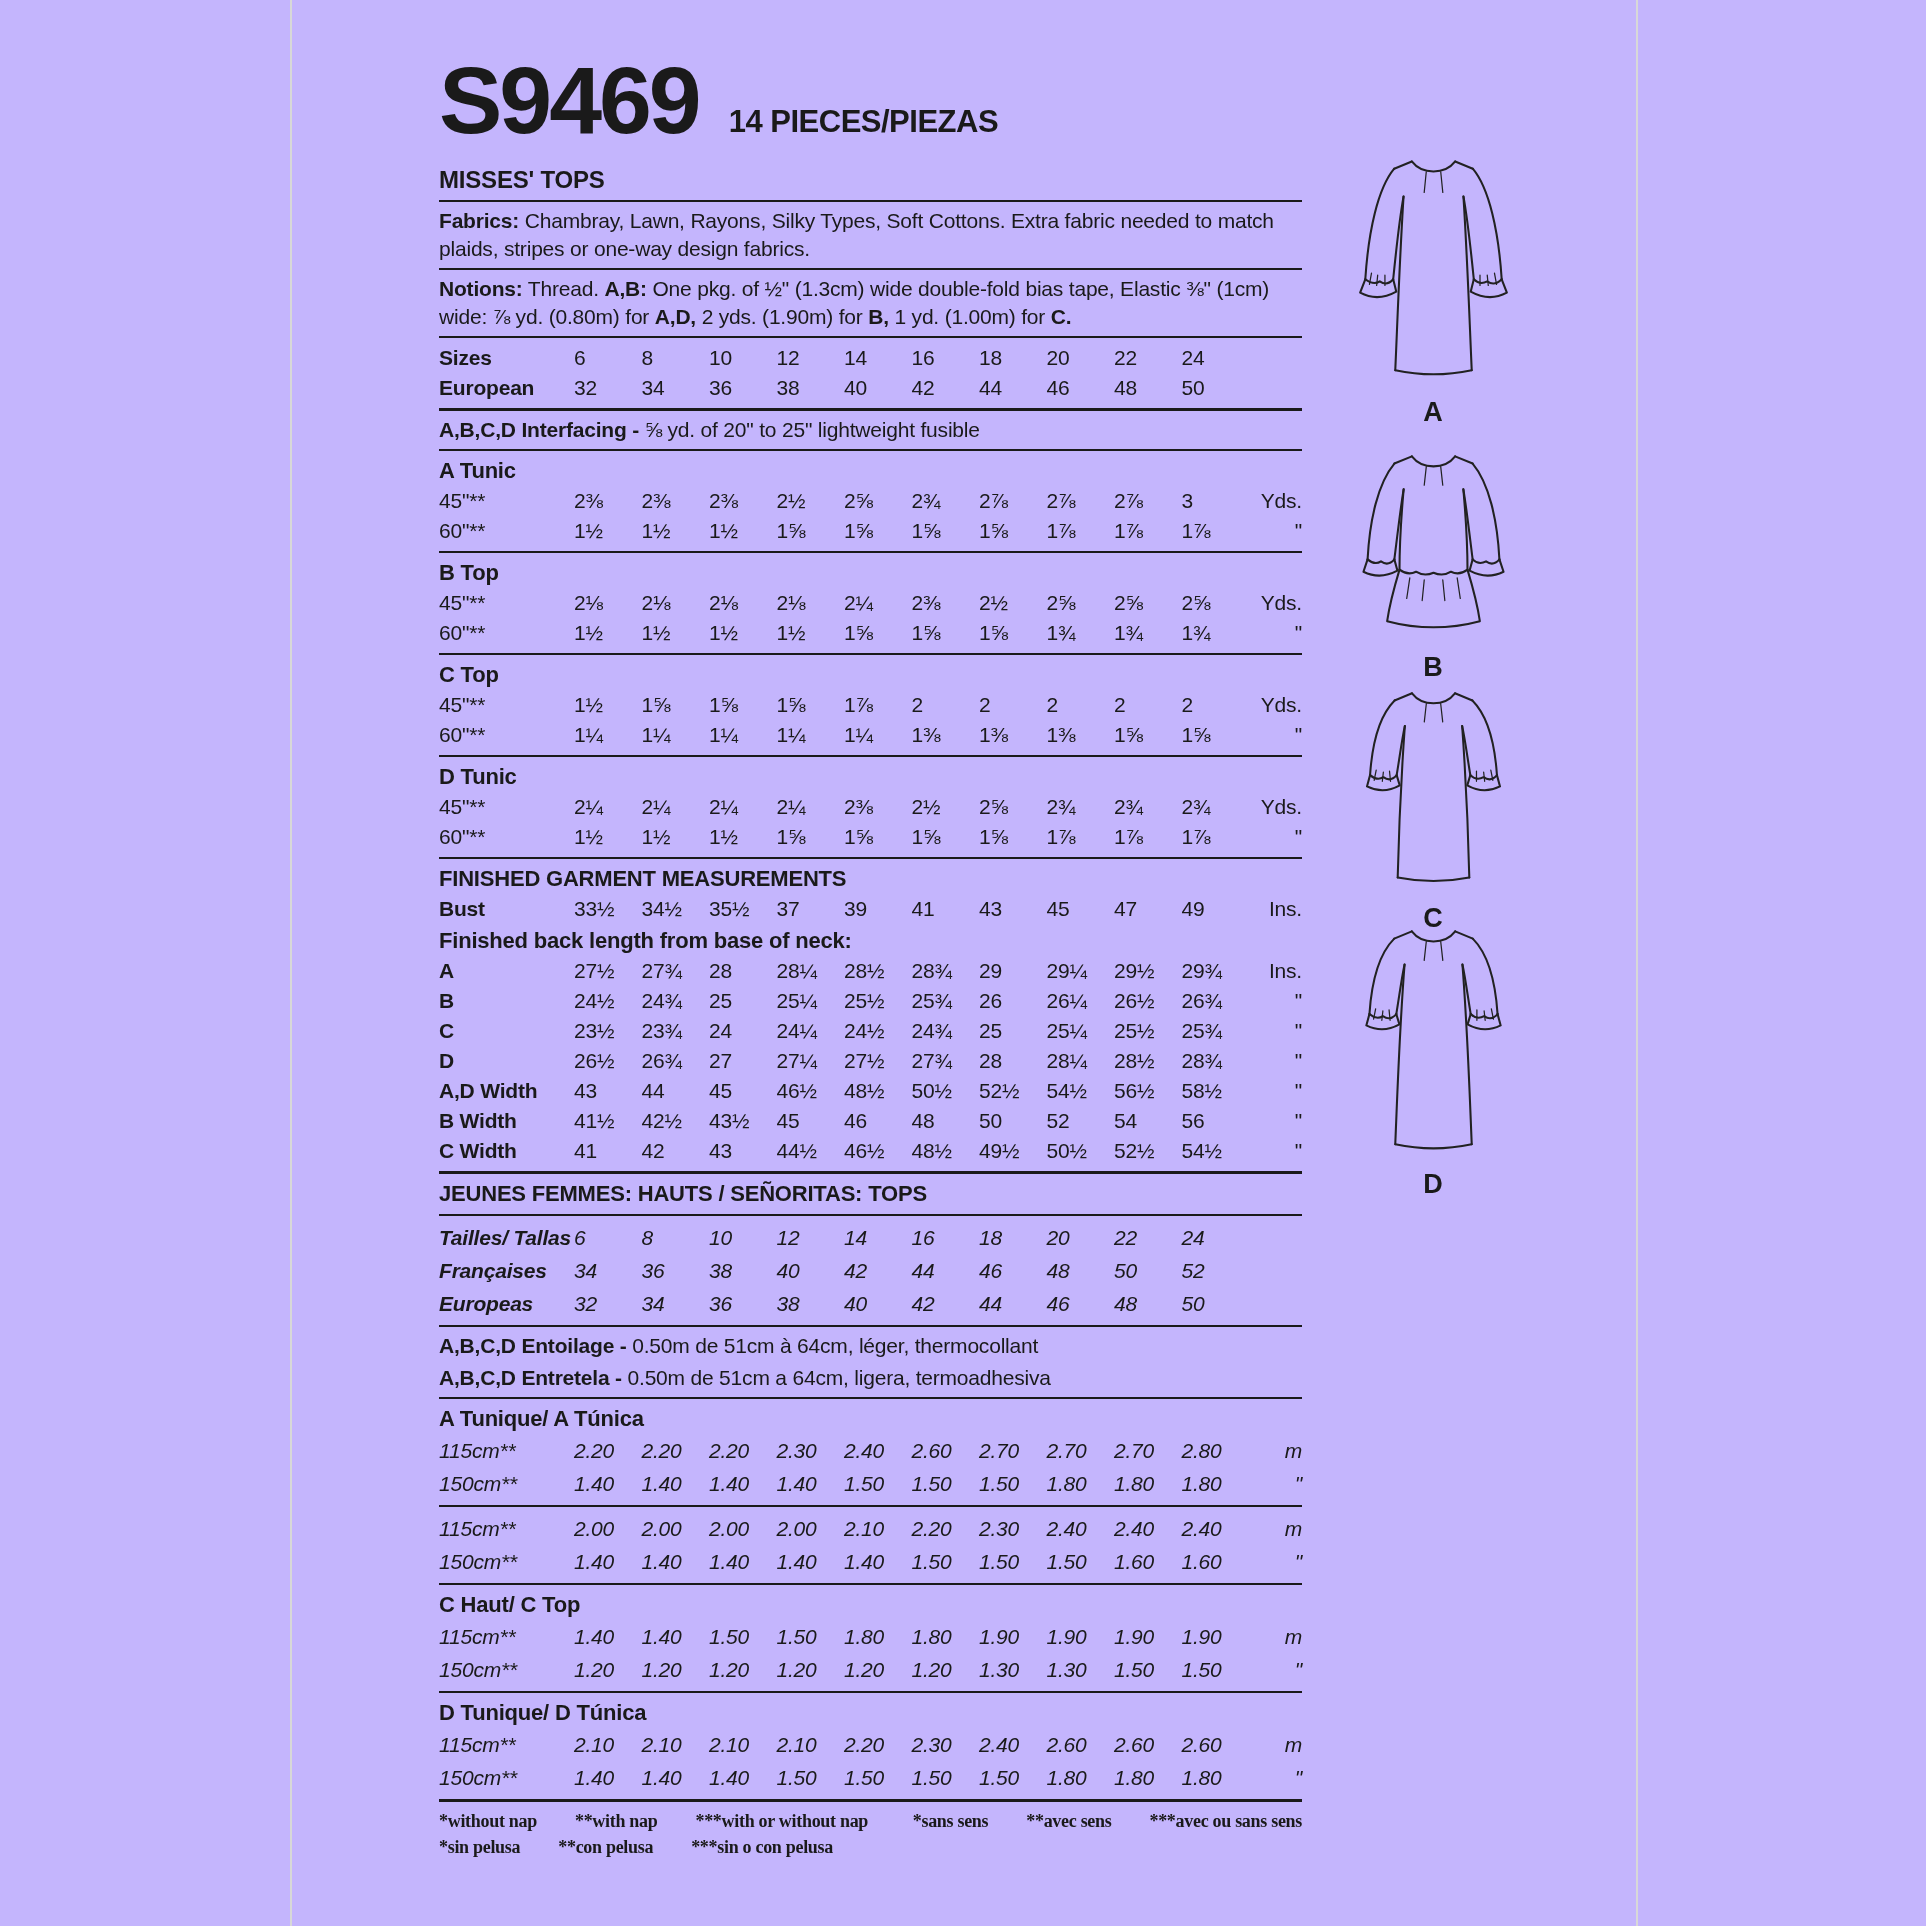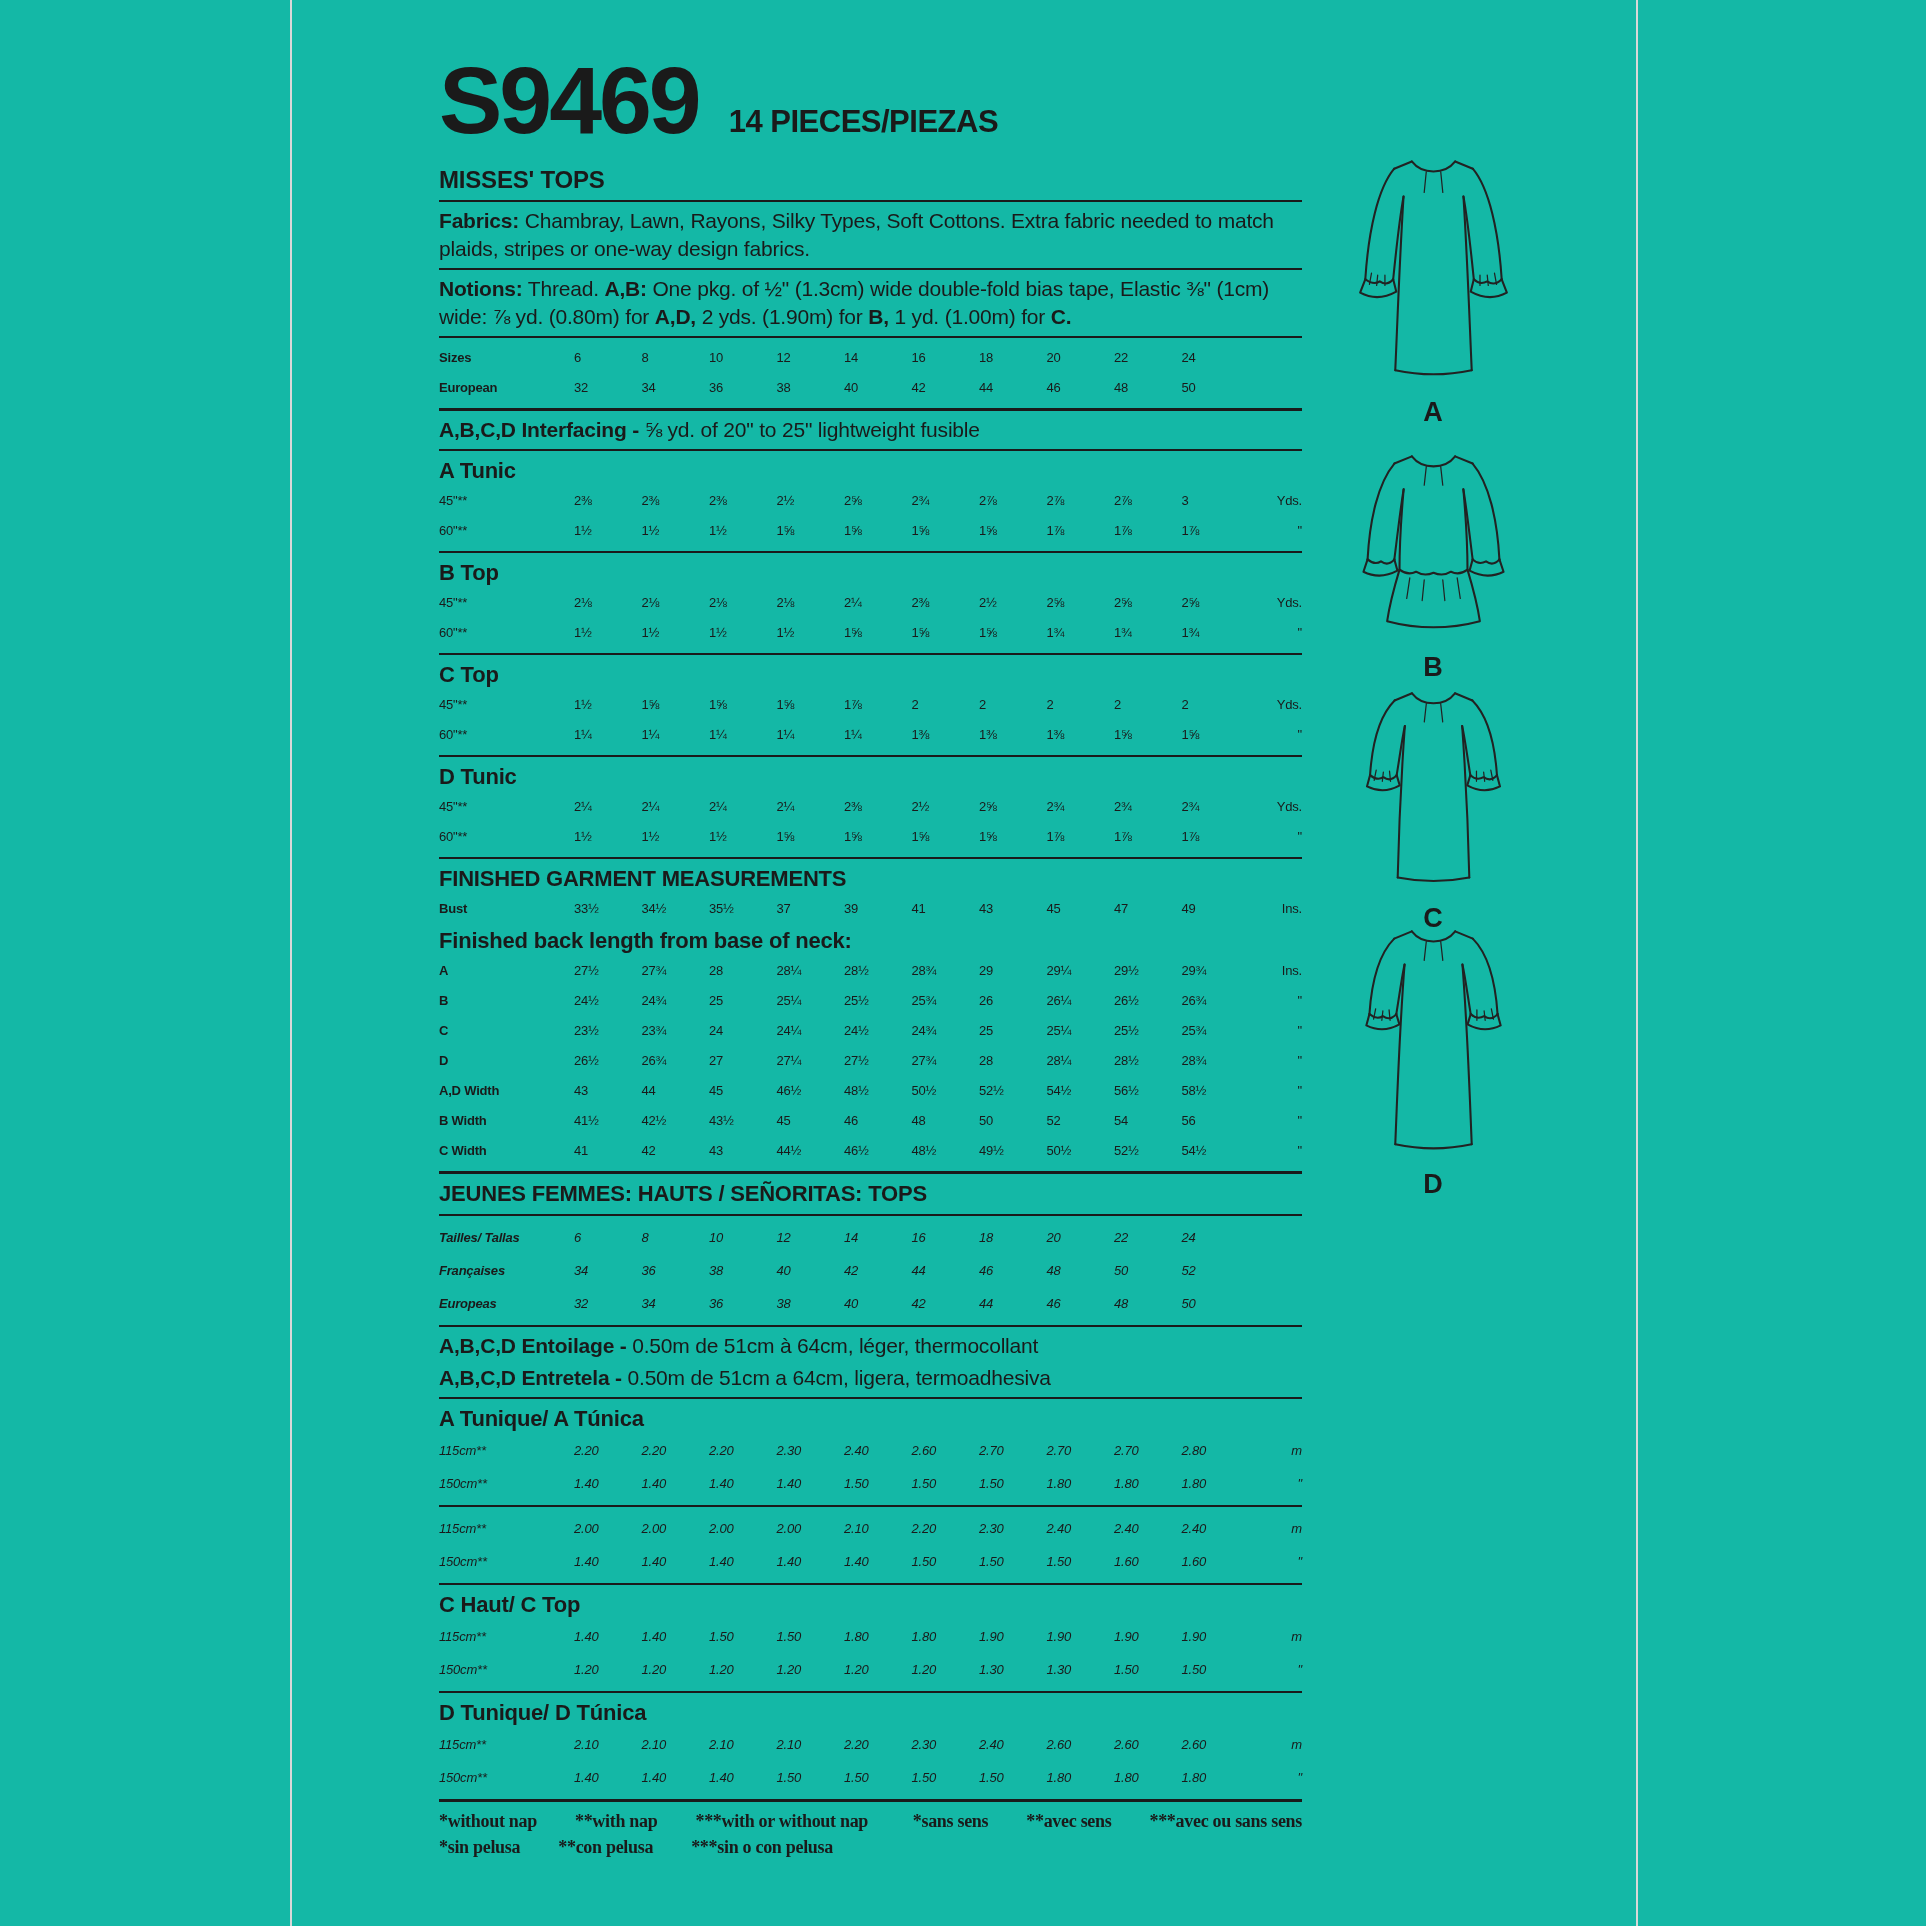--- a/index.html
+++ b/index.html
@@ -1,37 +1,37 @@
 <!DOCTYPE html>
 <html><head>
 <meta charset="utf-8">
 <title>S9469 Pattern Back</title>
 <style>
   html,body{margin:0;padding:0;background:#ffffff;}
-  .canvas{position:relative;width:1927px;height:1927px;background:#14b8a6;
+  .canvas{position:relative;width:1927px;height:1927px;background:#c4b5fd;
     font-family:"Liberation Sans","DejaVu Sans",sans-serif;color:#1a1a1a;overflow:hidden;
     letter-spacing:-0.2px;}
   .page-edge{position:absolute;top:0;bottom:0;width:2px;background:#d8d8d8;}
   .edge-left{left:290px;} .edge-right{left:1636px;}
 
   .main{position:absolute;left:439px;top:55px;width:863px;}
 
   .hdr{display:flex;align-items:flex-end;margin-bottom:12px;}
   .pattern-number{font-size:95px;font-weight:bold;letter-spacing:-3px;line-height:91px;}
   .pieces{font-size:31px;font-weight:bold;margin-left:30px;margin-bottom:6px;letter-spacing:-0.5px;}
 
   .category{font-size:24px;font-weight:bold;margin:20px 0 6px 0;}
 
   .rule{border:0;border-top:2px solid #1a1a1a;margin:5px 0;}
   .rule-heavy{border:0;border-top:3px solid #1a1a1a;margin:5px 0;}
 
   .p{font-size:21px;line-height:28px;margin:4px 0;}
   .b{font-weight:bold;}
 
-  .trow{display:flex;align-items:baseline;font-size:13px;line-height:30px;justify-content:space-between;}
+  .trow{display:flex;align-items:baseline;font-size:21px;line-height:30px;justify-content:space-between;}
   .tlabel{width:135px;flex:none;}
   .tcells{flex:1;display:grid;grid-template-columns:repeat(10,1fr);}
   .tcell{text-align:left;}
   .tunit{width:53px;flex:none;text-align:right;}
   .sec-title{font-size:22px;font-weight:bold;line-height:30px;margin-top:2px;}
   .metric .trow{line-height:33px;font-style:italic;}
 
   .bold-row .tlabel{font-weight:bold;}
 
   .footnotes{font-size:18px;font-weight:bold;line-height:26px;margin-top:6px;letter-spacing:-0.3px;font-family:Liberation Serif, serif;}

